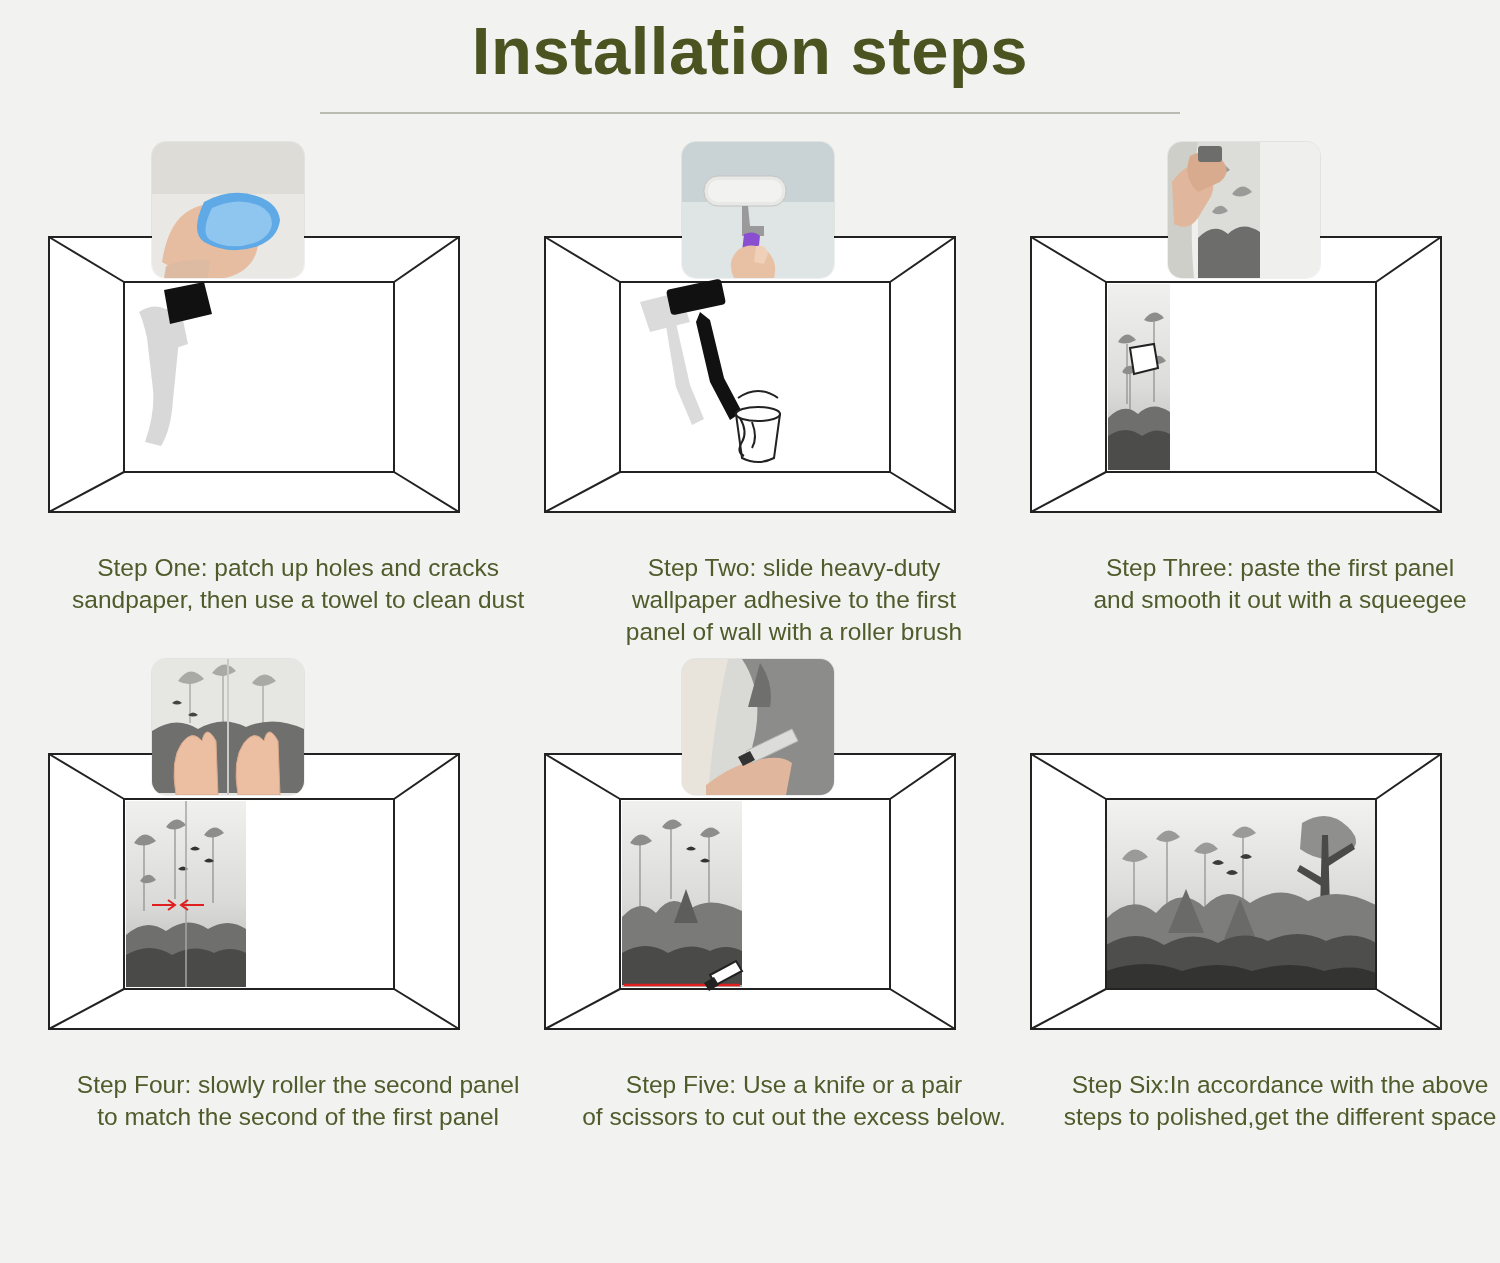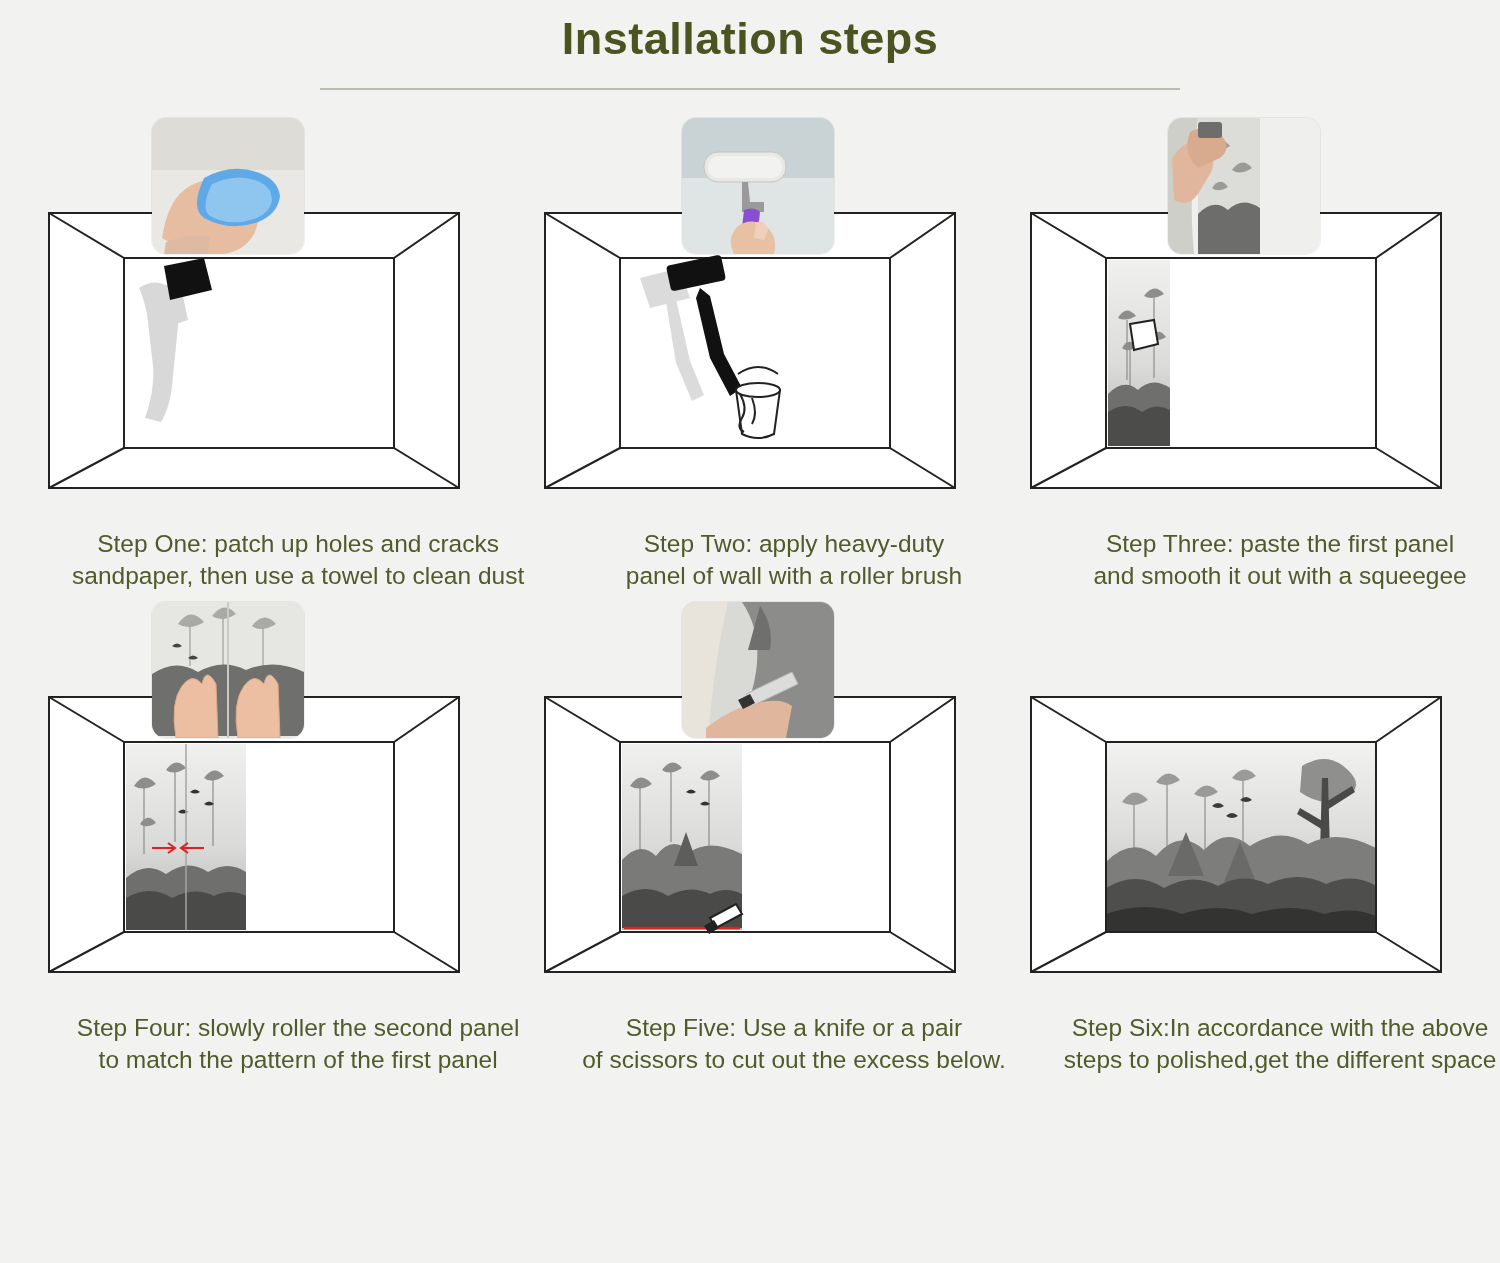--- a/index.html
+++ b/index.html
@@ -13,21 +13,21 @@
     font-family: "Liberation Sans", sans-serif;
     overflow: hidden;
   }
   .page {
     position: relative;
     width: 1500px;
     height: 1263px;
   }
   .title {
     text-align: center;
-    font-size: 45px;
+    font-size: 67px;
     font-weight: bold;
     color: #4b5320;
     letter-spacing: 0.5px;
     padding-top: 14px;
     line-height: 1.1;
   }
   .title-rule {
     width: 860px;
     height: 2px;
     background: #b9bcb0;
@@ -153,21 +153,22 @@
             <rect x="22" y="34" width="82" height="30" rx="14" fill="#e8e8e6" stroke="#c3c3c0"></rect>
             <rect x="26" y="38" width="74" height="22" rx="10" fill="#f2f2f0"></rect>
             <path d="M60 64 l6 0 l2 20 l14 0 l0 10 l-22 0z" fill="#9a9a9a"></path>
             <path d="M62 92 q10 -4 16 2 l-2 18 q-8 6 -16 -2z" fill="#8a4fd0"></path>
             <path d="M56 108 q14 -10 30 2 q10 10 6 26 l-40 0 q-8 -16 4 -28z" fill="#e8c1a5"></path>
             <path d="M74 104 q10 -2 12 8 l-4 10 l-10 -2z" fill="#f0d0b8"></path>
           </svg>
         </div>
       </div>
       <div class="caption">
-        <div>Step Two: apply heavy-duty</div>
+        <div>Step Two: slide heavy-duty</div>
+        <div>wallpaper adhesive to the first</div>
         <div>panel of wall with a roller brush</div>
       </div>
     </div>
 
     <div class="step">
       <div class="illustration">
         <svg class="room-svg" width="420" height="300" viewBox="0 0 420 300">
           <defs>
             <linearGradient id="panel3" x1="0" y1="0" x2="0" y2="1">
               <stop offset="0%" stop-color="#f0f0ee"></stop>
@@ -286,21 +287,21 @@
             <line x1="76" y1="0" x2="76" y2="136" stroke="#c9c9c6" stroke-width="2"></line>
             <g fill="#ecbfa2" stroke="#d8a98c" stroke-width="1">
               <path d="M24 136 q-6 -36 6 -52 q10 -14 20 -2 q4 -18 14 0 l2 54z"></path>
               <path d="M86 136 q-6 -36 6 -52 q10 -14 20 -2 q4 -18 14 0 l2 54z"></path>
             </g>
           </svg>
         </div>
       </div>
       <div class="caption">
         <div>Step Four: slowly roller the second panel</div>
-        <div>to match the pattern of the first panel</div>
+        <div>to match the second of the first panel</div>
       </div>
     </div>
 
     <div class="step">
       <div class="illustration">
         <svg class="room-svg" width="420" height="300" viewBox="0 0 420 300">
           <defs>
             <linearGradient id="panel5" x1="0" y1="0" x2="0" y2="1">
               <stop offset="0%" stop-color="#f0f0ee"></stop>
               <stop offset="55%" stop-color="#dadad8"></stop>

